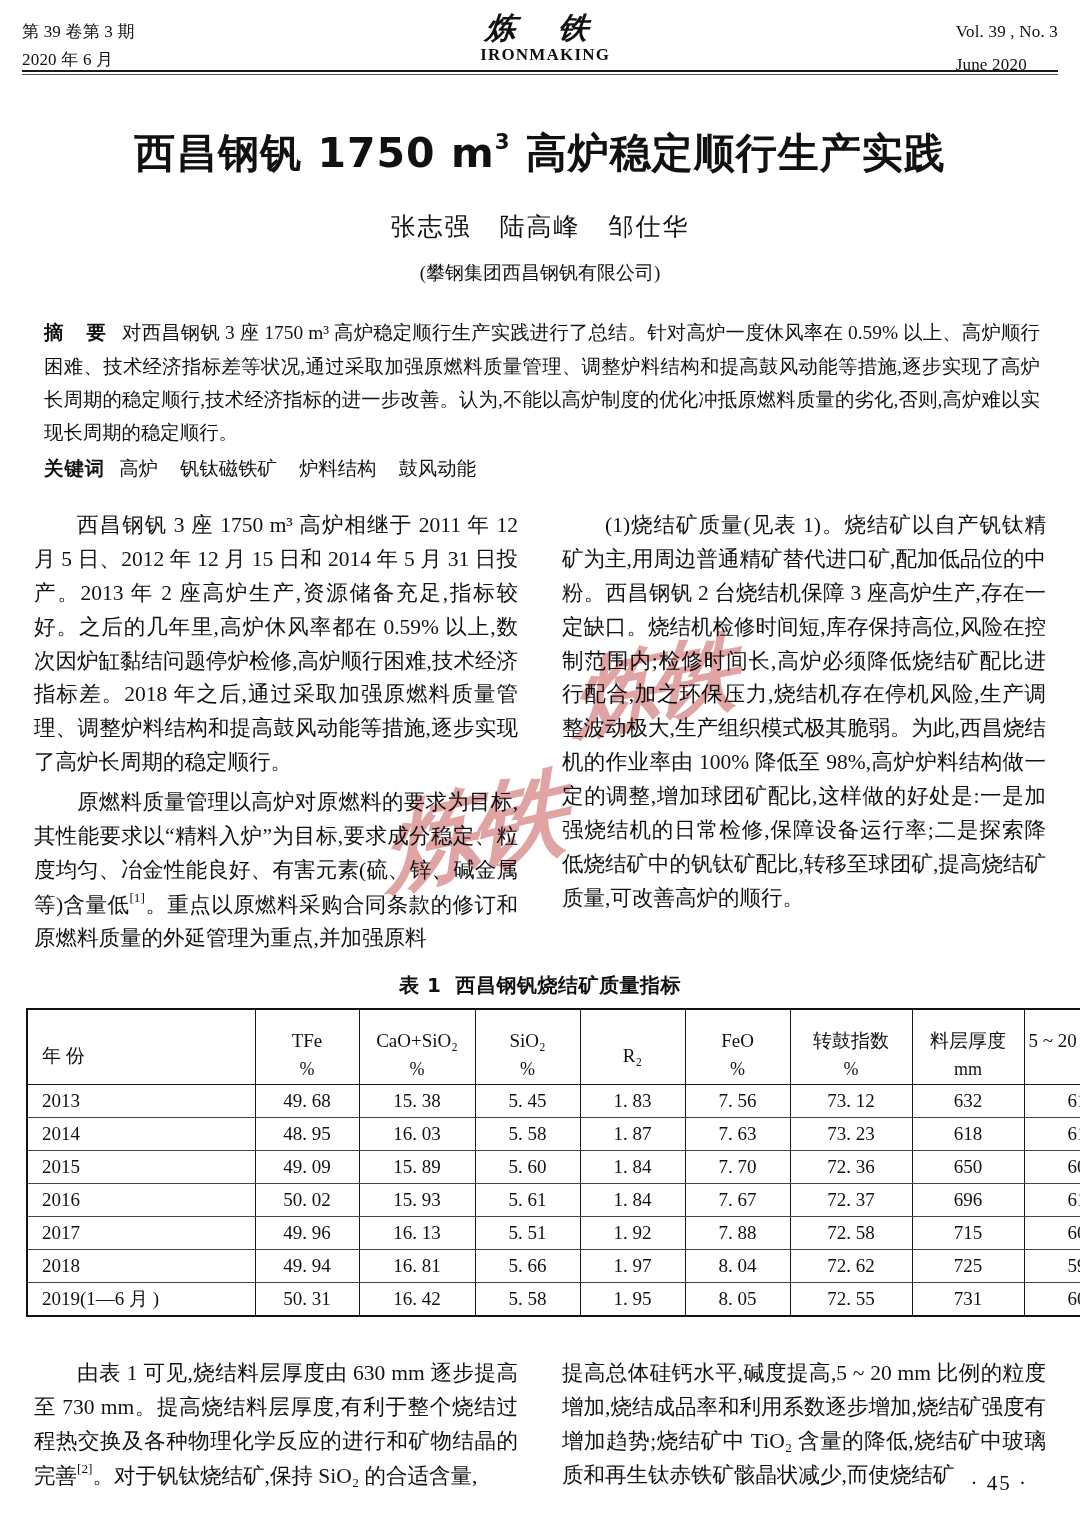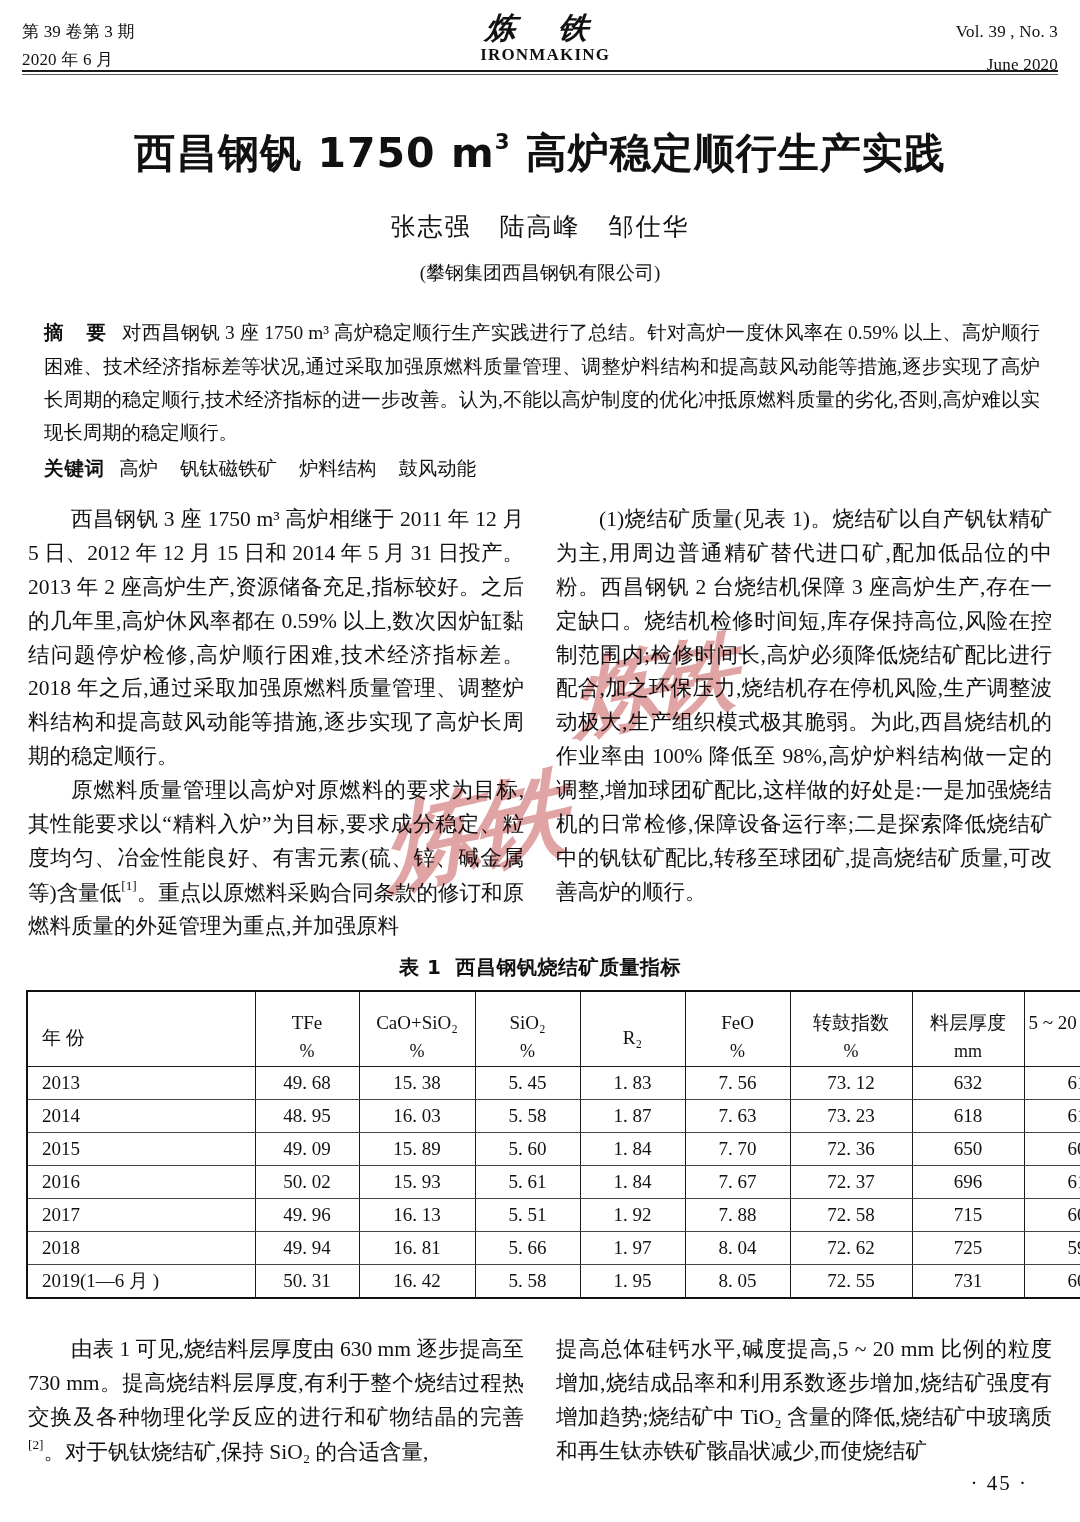--- a/index.html
+++ b/index.html
@@ -28,21 +28,21 @@
     justify-content: space-between;
     padding-top: 18px;
     height: 64px;
   }
   .runhead-side {
     font-size: 17px;
     line-height: 1.62;
     letter-spacing: 0.2px;
     white-space: nowrap;
   }
-  .runhead-side.right { text-align: right; }
+  .runhead-side.right { }
   .runhead-side .l2 { display: block; }
   .runhead-side.right .l2 { margin-top: 5px; }
 
   .masthead {
     text-align: center;
     margin-top: -6px;
     flex: 0 0 auto;
   }
   .masthead-cn {
     font-family: "DejaVu Serif", serif;
@@ -127,21 +127,21 @@
 
   
   .cols {
     display: flex;
     gap: 32px;
     margin-top: 18px;
     padding: 0 6px;
   }
   .col { width: 504px; }
   p.body {
-    margin: 0;
+    margin: 6px;
     font-size: 21.5px;
     line-height: 1.575;
     text-align: justify;
     text-justify: inter-ideograph;
     text-indent: 2em;
   }
   p.body.noind { text-indent: 0; }
   h2.sec {
     font-family: "DejaVu Sans", sans-serif;
     font-weight: bold;

